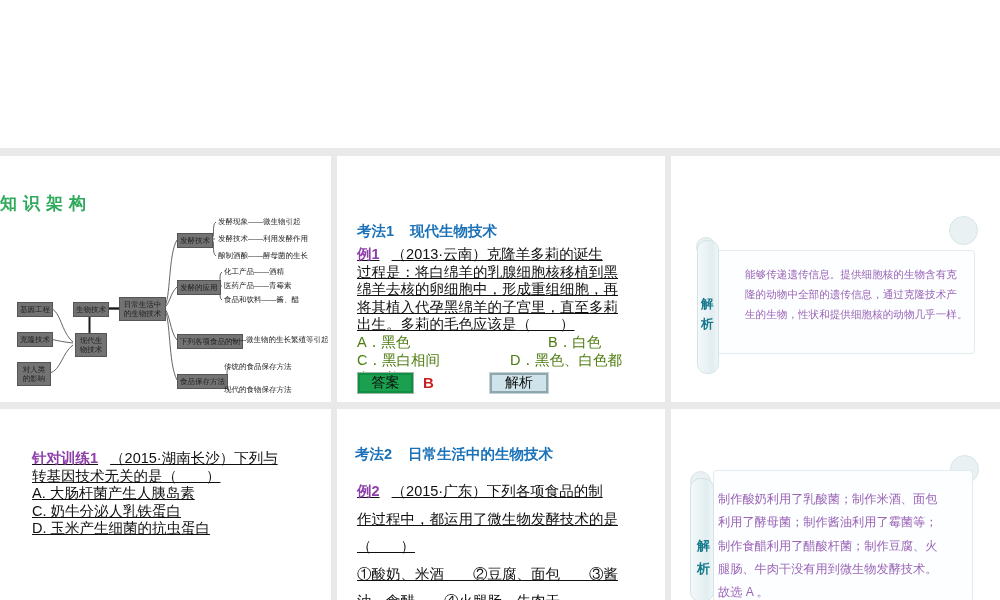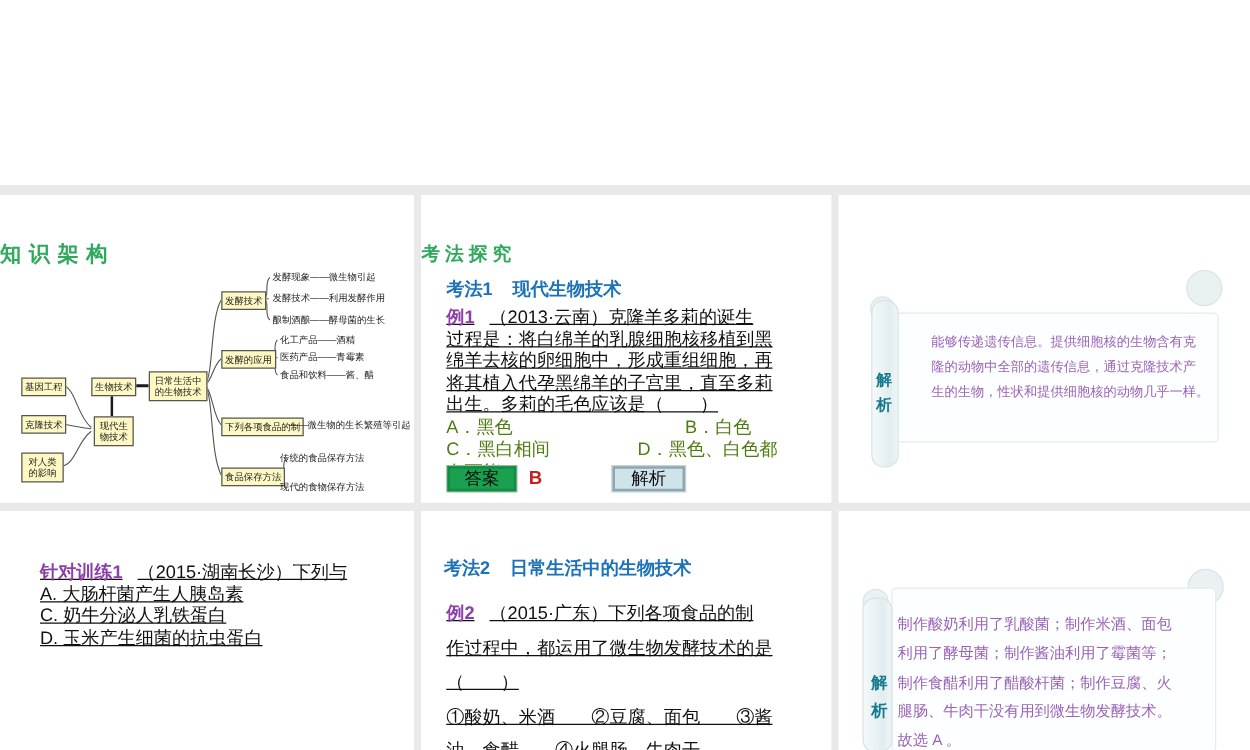--- a/index.html
+++ b/index.html
@@ -11,21 +11,21 @@
   .divider{position:absolute;background:#e9e9e9;}
   .panel{position:absolute;background:#ffffff;overflow:hidden;}
   
   .g-title{position:absolute;left:0;width:100%;margin:0;
     color:#2fa95c;font-weight:bold;}
   .h-blue{position:absolute;margin:0;color:#1b72b8;font-weight:bold;font-size:14.5px;}
   .h-blue .gap{margin-left:16px;}
   .tag-purple{color:#8c3fa8;font-weight:bold;margin-right:12px;}
   
   .map-lines{position:absolute;left:0;top:0;}
-  .mbox{position:absolute;border:1px solid #555;background:#fef9c3;color:#222;
+  .mbox{position:absolute;border:1px solid #555;background:#737373;color:#222;
     font-size:7.5px;line-height:9px;padding:2px 2px;text-align:center;white-space:nowrap;}
   .mbox.wrap{white-space:normal;}
   .mleaf{position:absolute;color:#222;font-size:7.5px;line-height:10px;white-space:nowrap;}
   
   .q{position:absolute;font-size:14.5px;line-height:17.6px;color:#101010;text-decoration:underline;}
   .q div{white-space:nowrap;}
   .optrow{position:absolute;font-size:14.5px;line-height:17.6px;color:#4d7c0f;z-index:1;}
   .colA{display:inline-block;width:191px;}
   .colC{display:inline-block;width:153px;}
   
@@ -94,21 +94,20 @@
   <div class="mleaf" style="left:218px;top:95px">酿制酒酿——酵母菌的生长</div>
   <div class="mleaf" style="left:224px;top:111px">化工产品——酒精</div>
   <div class="mleaf" style="left:224px;top:125px">医药产品——青霉素</div>
   <div class="mleaf" style="left:224px;top:139px">食品和饮料——酱、醋</div>
   <div class="mleaf" style="left:231px;top:179px">——微生物的生长繁殖等引起</div>
   <div class="mleaf" style="left:224px;top:206px">传统的食品保存方法</div>
   <div class="mleaf" style="left:224px;top:229px">现代的食物保存方法</div>
 </section>
 
 <section class="panel" style="left:337px;top:156px;width:328px;height:246px">
-  <h2 class="g-title" style="top:38px;font-size:15px;letter-spacing:4px;">考法探究</h2>
 
   <h3 class="h-blue" style="left:20px;top:66px">
     <span>考法1</span><span class="gap">现代生物技术</span>
   </h3>
 
   <div class="q" style="left:20px;top:90px;width:296px">
     <div><span class="tag-purple">例1</span><span>（2013·云南）克隆羊多莉的诞生</span></div>
     <div>过程是：将白绵羊的乳腺细胞核移植到黑</div>
     <div>绵羊去核的卵细胞中，形成重组细胞，再</div>
     <div>将其植入代孕黑绵羊的子宫里，直至多莉</div>
@@ -136,20 +135,21 @@
   <div class="note-text" style="left:74px;top:109px;font-size:10.6px;line-height:19.9px">
     <div>能够传递遗传信息。提供细胞核的生物含有克</div>
     <div>隆的动物中全部的遗传信息，通过克隆技术产</div>
     <div>生的生物，性状和提供细胞核的动物几乎一样。</div>
   </div>
 </section>
 
 <section class="panel" style="left:0;top:409px;width:331px;height:191px">
   <div class="q" style="left:32px;top:41px;width:280px;line-height:17.5px">
     <div><span class="tag-purple">针对训练1</span><span>（2015·湖南长沙）下列与</span></div>
+    <div>转基因技术无关的是（　　）</div>
     <div>A. 大肠杆菌产生人胰岛素</div>
     <div>C. 奶牛分泌人乳铁蛋白</div>
     <div>D. 玉米产生细菌的抗虫蛋白</div>
   </div>
 </section>
 
 <section class="panel" style="left:337px;top:409px;width:328px;height:191px">
   <h3 class="h-blue" style="left:18px;top:36px">
     <span>考法2</span><span class="gap">日常生活中的生物技术</span>
   </h3>

